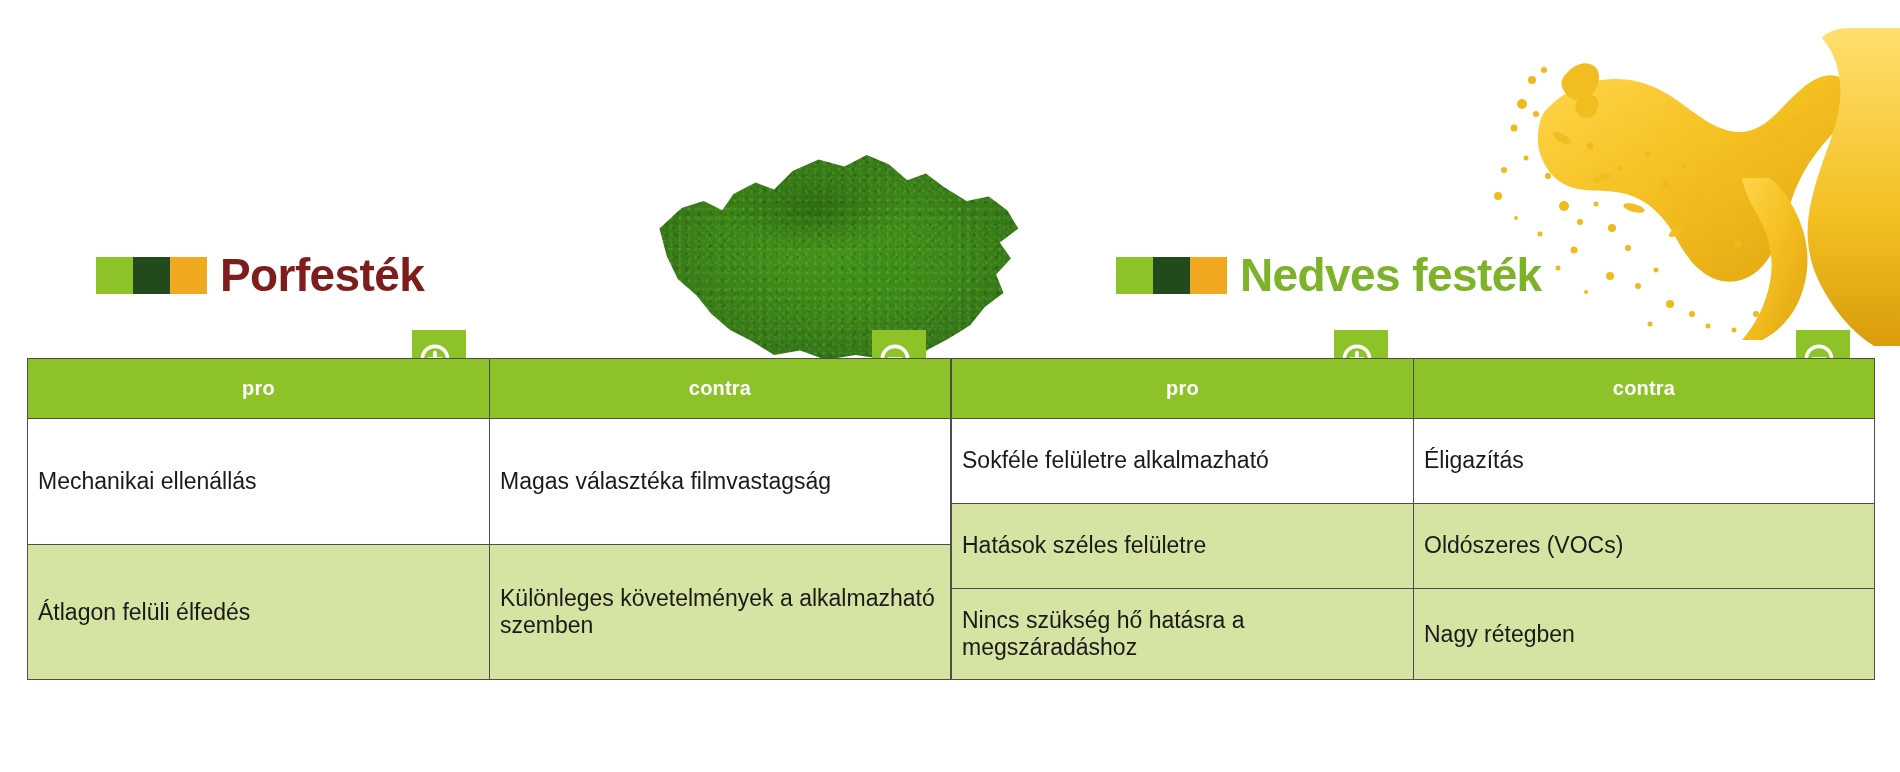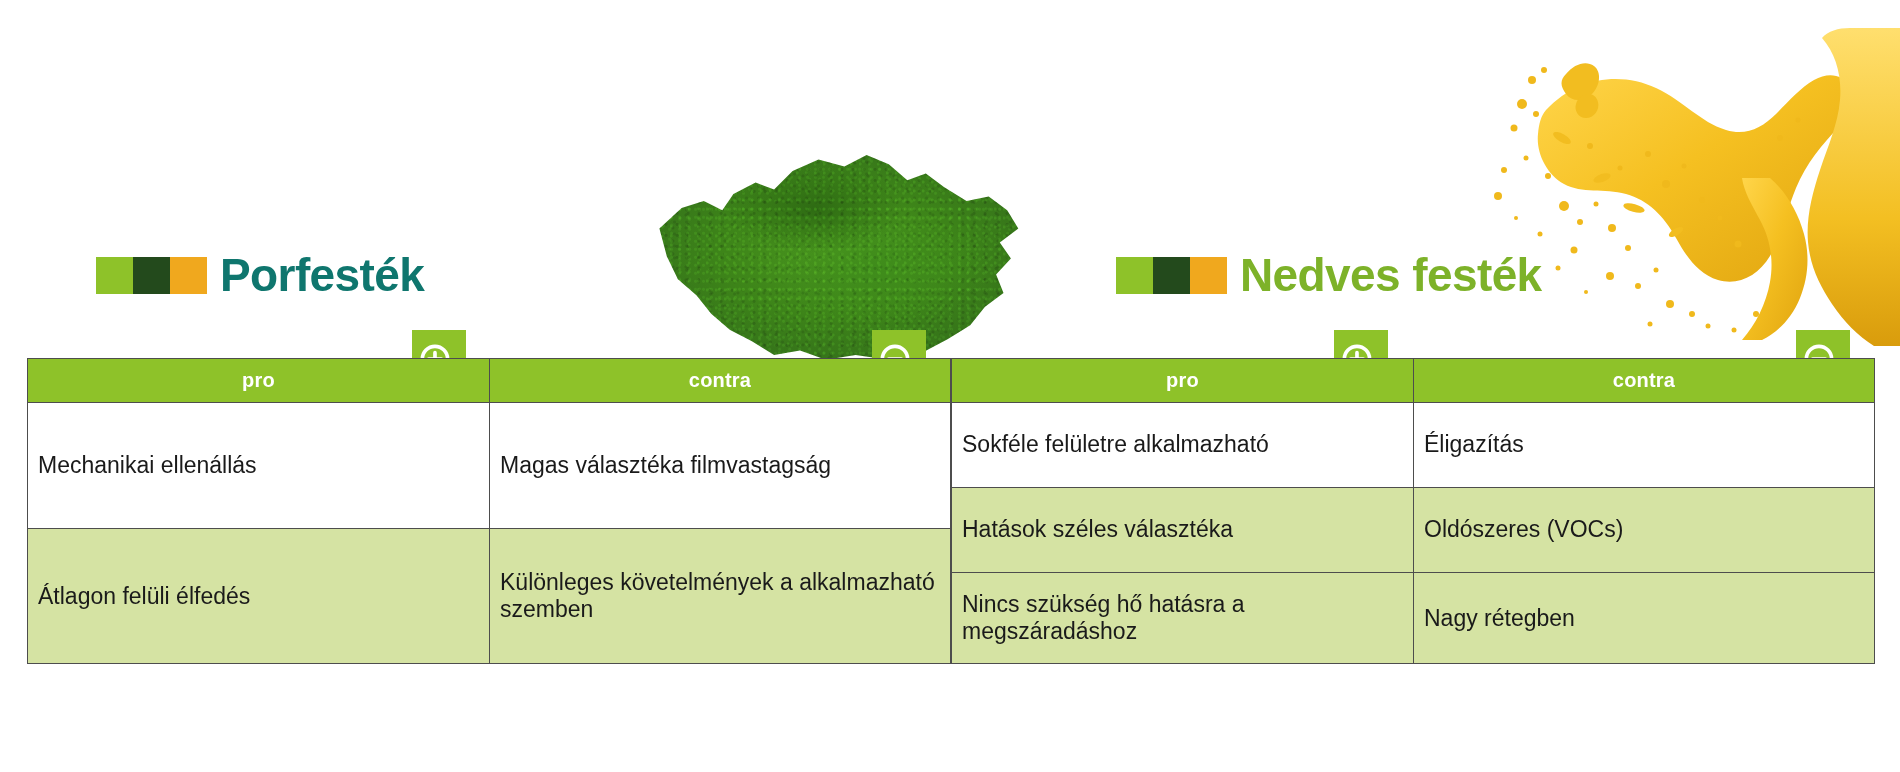--- a/index.html
+++ b/index.html
@@ -93,21 +93,21 @@
   table.cmp {
     border-collapse:collapse;
     table-layout:fixed;
     width:923px;
   }
   table.cmp th {
     background:#8ec229;
     color:#ffffff;
     font-size:20px;
     font-weight:bold;
-    height:44px;
+    height:60px;
     text-align:center;
     border:1px solid #4d4d4d;
     letter-spacing:.2px;
   }
   table.cmp td {
     border:1px solid #4d4d4d;
     height:85px;
     padding:18px 10px;
     font-size:23px;
     color:#1a1a1a;
@@ -208,21 +208,21 @@
     </g>
   </svg>
 </div>
 
 <div class="title-block" id="title-left">
   <div class="swatches">
     <span class="swatch" style="background:#8ec229"></span>
     <span class="swatch" style="background:#234a1c"></span>
     <span class="swatch" style="background:#f0a81e"></span>
   </div>
-  <span class="title-text" style="color:#0f766e">Porfesték</span>
+  <span class="title-text" style="color:#7f1d1d">Porfesték</span>
 </div>
 
 <div class="title-block" id="title-right">
   <div class="swatches">
     <span class="swatch" style="background:#8ec229"></span>
     <span class="swatch" style="background:#234a1c"></span>
     <span class="swatch" style="background:#f0a81e"></span>
   </div>
   <span class="title-text" style="color:#7db229">Nedves festék</span>
 </div>
@@ -296,21 +296,21 @@
         <th>pro</th>
         <th>contra</th>
       </tr>
     </thead>
     <tbody>
       <tr class="plain">
         <td>Sokféle felületre alkalmazható</td>
         <td>Éligazítás</td>
       </tr>
       <tr class="alt">
-        <td>Hatások széles választéka</td>
+        <td>Hatások széles felületre</td>
         <td>Oldószeres (VOCs)</td>
       </tr>
       <tr class="alt">
         <td>Nincs szükség hő hatásra a megszáradáshoz</td>
         <td>Nagy rétegben</td>
       </tr>
     </tbody>
   </table>
 
 </div>

